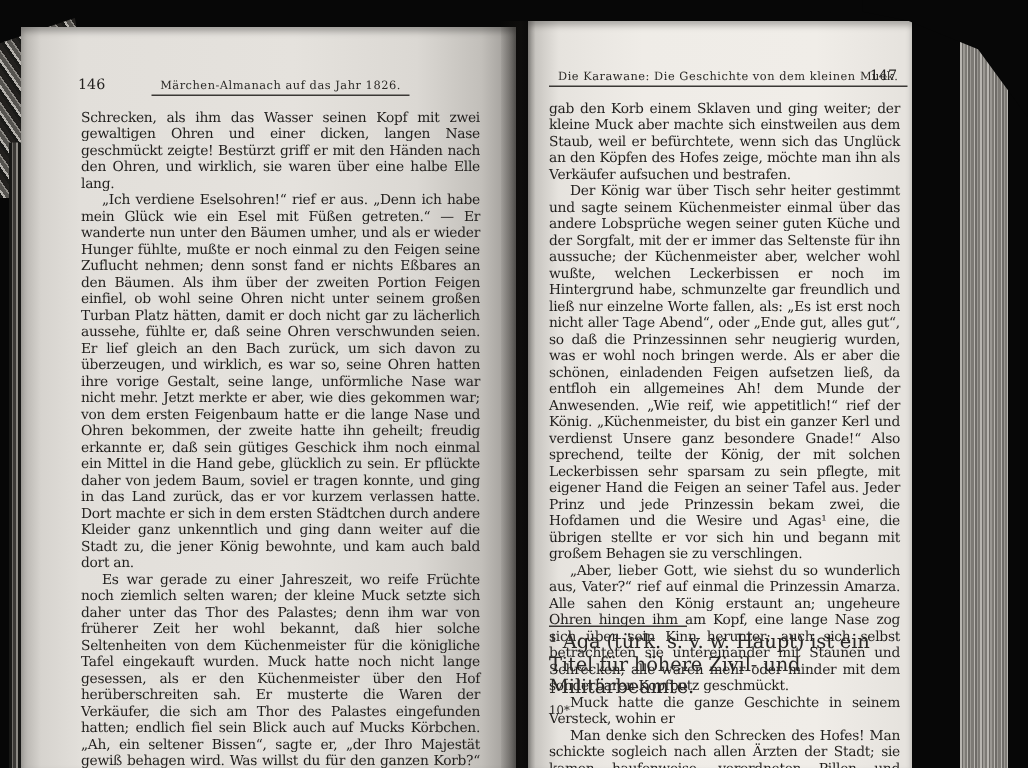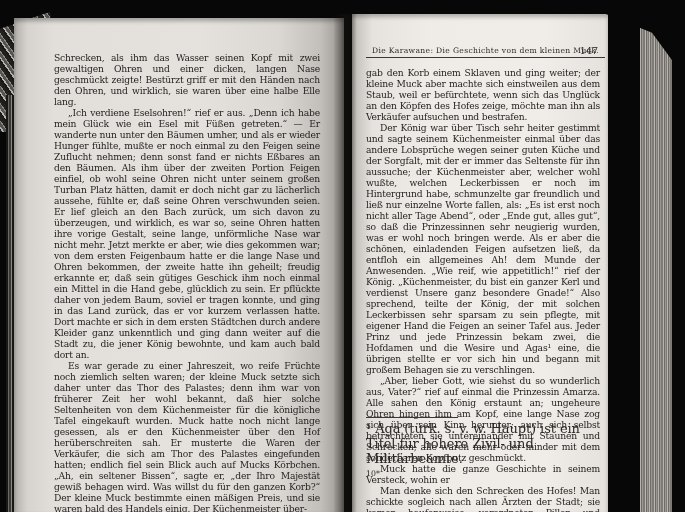--- a/index.html
+++ b/index.html
@@ -94,20 +94,24 @@
 </style>
 </head>
 <body>
 
 <div class="scene">
 
   <div class="page-stack-left"></div>
   <div class="side-stack-left"></div>
 
   <div class="page page-left">
+    <div class="pg-header">
+      <span class="pg-num left">146</span>
+      <span class="pg-title">Märchen-Almanach auf das Jahr 1826.</span>
+    </div>
     <div class="textcol">
       <p class="noindent">Schrecken, als ihm das Wasser seinen Kopf mit zwei gewaltigen Ohren und einer dicken, langen Nase geschmückt zeigte! Bestürzt griff er mit den Händen nach den Ohren, und wirklich, sie waren über eine halbe Elle lang.</p>
       <p>„Ich verdiene Eselsohren!“ rief er aus. „Denn ich habe mein Glück wie ein Esel mit Füßen getreten.“ — Er wanderte nun unter den Bäumen umher, und als er wieder Hunger fühlte, mußte er noch einmal zu den Feigen seine Zuflucht nehmen; denn sonst fand er nichts Eßbares an den Bäumen. Als ihm über der zweiten Portion Feigen einfiel, ob wohl seine Ohren nicht unter seinem großen Turban Platz hätten, damit er doch nicht gar zu lächerlich aussehe, fühlte er, daß seine Ohren verschwunden seien. Er lief gleich an den Bach zurück, um sich davon zu überzeugen, und wirklich, es war so, seine Ohren hatten ihre vorige Gestalt, seine lange, unförmliche Nase war nicht mehr. Jetzt merkte er aber, wie dies gekommen war; von dem ersten Feigenbaum hatte er die lange Nase und Ohren bekommen, der zweite hatte ihn geheilt; freudig erkannte er, daß sein gütiges Geschick ihm noch einmal ein Mittel in die Hand gebe, glücklich zu sein. Er pflückte daher von jedem Baum, soviel er tragen konnte, und ging in das Land zurück, das er vor kurzem verlassen hatte. Dort machte er sich in dem ersten Städtchen durch andere Kleider ganz unkenntlich und ging dann weiter auf die Stadt zu, die jener König bewohnte, und kam auch bald dort an.</p>
       <p>Es war gerade zu einer Jahreszeit, wo reife Früchte noch ziemlich selten waren; der kleine Muck setzte sich daher unter das Thor des Palastes; denn ihm war von früherer Zeit her wohl bekannt, daß hier solche Seltenheiten von dem Küchenmeister für die königliche Tafel eingekauft wurden. Muck hatte noch nicht lange gesessen, als er den Küchenmeister über den Hof herüberschreiten sah. Er musterte die Waren der Verkäufer, die sich am Thor des Palastes eingefunden hatten; endlich fiel sein Blick auch auf Mucks Körbchen. „Ah, ein seltener Bissen“, sagte er, „der Ihro Majestät gewiß behagen wird. Was willst du für den ganzen Korb?“ Der kleine Muck bestimmte einen mäßigen Preis, und sie waren bald des Handels einig. Der Küchenmeister über-</p>
     </div>
   </div>
 
   <div class="gutter"></div>
 
   <div class="page page-right">

